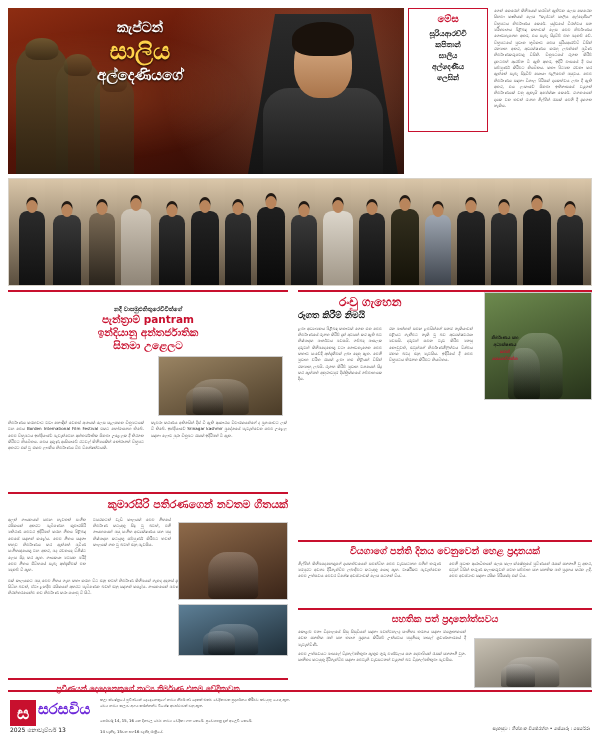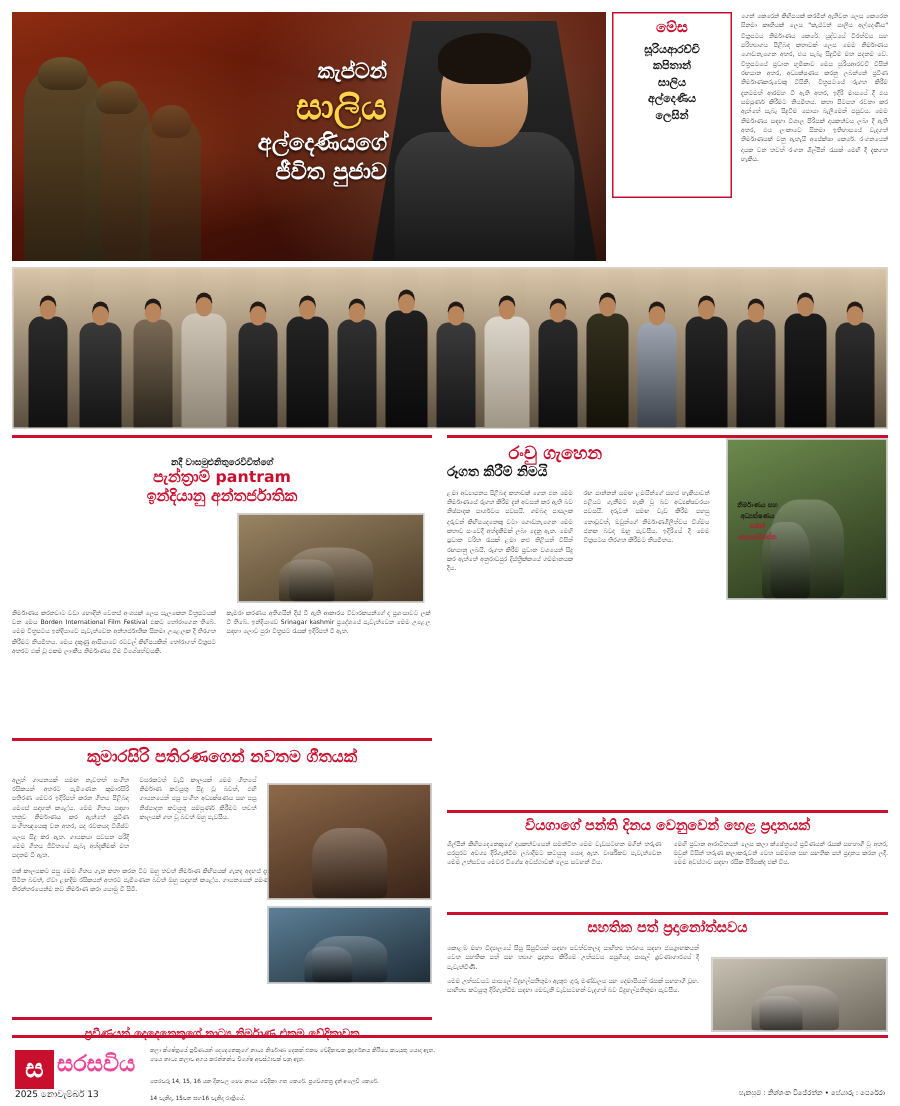--- a/index.html
+++ b/index.html
@@ -80,24 +80,23 @@
     background:#1a120c;
   }
   #hero .portrait .torso {
     position:absolute; left:50%; bottom:0; transform:translateX(-50%);
     width:120px; height:86px; border-radius:26px 26px 0 0;
     background: linear-gradient(180deg,#3b3b3b,#171717);
   }
   #hero .headline {
     position: absolute; left: 14px; top: 10px;
     width: 236px;
-    text-align: right;
+    text-align: center;
     color: #ffffff;
     text-shadow: 0 1px 2px rgba(0,0,0,.8);
-    margin-top: 21px;
   }
   #hero .headline div { margin: 1px 0; font-weight: bold; }
   #hero .h-l1 { font-size: 14px; }
   #hero .h-l2 { font-size: 24px; color: #ffd24a; }
   #hero .h-l3 { font-size: 15px; }
   #hero .h-l4 { font-size: 15px; }
   #hero .h-l5 { font-size: 15px; }
 
   
   #hero-side {
@@ -175,21 +174,21 @@
 
   
   #footer-rule-top { position:absolute; left:8px; top:690px; width:584px; height:1.5px; background:#c8102e; }
   #logo-box {
     position:absolute; left:10px; top:700px; width:26px; height:26px;
     background:#c8102e; color:#fff; font-weight:bold; font-size:17px;
     display:flex; align-items:center; justify-content:center;
   }
   #logo-word {
     position:absolute; left:38px; top:700px;
-    color:#ec4899; font-weight:bold; font-size:15px;
+    color:#6d28d9; font-weight:bold; font-size:15px;
   }
   #footer-date {
     position:absolute; left:10px; top:726px; font-size:6px; color:#111;
   }
   #footer-credit {
     position:absolute; right:10px; top:726px; font-size:4.6px; color:#111; text-align:right;
   }
   .fs35 { font-size: 3.8px; line-height: 1.5; }
 </style>
 </head>
@@ -211,21 +210,20 @@
       </div>
     <div class="portrait">
       <div class="torso"></div>
       <div class="head"></div>
       <div class="hair"></div>
     </div>
     <div class="headline">
       <div class="h-l1">කැප්ටන්</div>
       <div class="h-l2">සාලිය</div>
       <div class="h-l3">අල්දෙණියගේ</div>
-      <div class="h-l4">ජීවිත පුජාව</div>
     </div>
   </div>
 
   <div id="hero-side">
     <div class="ttl">මේස</div>
     <div class="ln">සූරියආරච්චි</div>
     <div class="ln">කපිතාන්</div>
     <div class="ln">සාලිය</div>
     <div class="ln">අල්දෙණිය</div>
     <div class="ln">ලෙසින්</div>
@@ -287,20 +285,21 @@
         <div class="hd"></div>
       </div>
   </div>
 
   <div class="abs" style="left:8px; top:290px; width:280px;">
     <div class="topline"></div>
     <div style="text-align:center; padding-top:13px;">
       <div class="hl-blk" style="font-size:6px;">නදී වාසමුළුනිතුරෙවිවිත්ගේ</div>
       <div class="hl-red" style="font-size:10.5px; line-height:1.25;">පැන්ත්‍රාම් pantram</div>
       <div class="hl-red" style="font-size:10.5px; line-height:1.25;">ඉන්දියානු අන්තර්ජාතික</div>
+      <div class="hl-red" style="font-size:10.5px; line-height:1.25;">සිනමා උළෙලට</div>
     </div>
     <div class="photo sepia" style="width:125px; height:60px; margin:4px 0 0 150px;">
       <div class="fig2"></div>
       <div class="fig"></div>
     </div>
     <div style="display:flex; gap:7px; margin-top:4px;">
       <div class="body-text" style="width:136px;">නිර්මාණය කරනවාට වඩා හොඳින් වෙනස් අංශයක් ලෙස සැලකෙන චිත්‍රපටයක් වන මෙය Borden International Film Festival එකට තෝරාගෙන තිබේ. මෙම චිත්‍රපටය ඉන්දියාවේ පැවැත්වෙන අන්තර්ජාතික සිනමා උළෙලක දී තිරගත කිරීමට නියමිතය. මෙය දකුණු ආසියාවේ රටවල් කිහිපයකින් තෝරාගත් චිත්‍රපට අතරට එක් වූ එකම ලාංකීය නිර්මාණය වීම විශේෂත්වයකි.</div>
       <div class="body-text" style="width:136px;">කැමරා කරණය අතිශයින් දිස් වී ඇති ආකාරය විචාරකයන්ගේ ද ප්‍රශංසාවට ලක් වී තිබේ. ඉන්දියාවේ Srinagar kashmir ප්‍රදේශයේ පැවැත්වෙන මෙම උළෙල සඳහා ලොව පුරා චිත්‍රපට රැසක් ඉදිරිපත් වී ඇත.</div>
     </div>
   </div>
@@ -322,21 +321,21 @@
       <div style="color:#c8102e;">සෙනෙවිරත්න</div>
     </div>
     <div style="display:flex; gap:7px; margin-top:4px; width:176px;">
       <div class="body-text" style="width:84px;">ළමා අධ්‍යාපනය පිළිබඳ කතාවක් ගෙන එන මෙම නිර්මාණයේ රූගත කිරීම් දැන් අවසන් කර ඇති බව නිෂ්පාදක පාර්ශවය පවසයි. ගම්බද පාසලක දරුවන් කිහිපදෙනෙකු වටා ගොඩනැගෙන මෙම කතාව සංවේදී අත්දැකීමක් ලබා දෙනු ඇත. මෙහි ප්‍රධාන චරිත රැසක් ළමා නළු නිළියන් විසින් රඟපානු ලබයි. රූගත කිරීම් ප්‍රධාන වශයෙන් සිදු කර ඇත්තේ අනුරාධපුර දිස්ත්‍රික්කයේ ගම්මානයක දීය.</div>
       <div class="body-text" style="width:84px;">රඟ පාන්නන් සමඟ ළමයින්ගේ සහජ හැකියාවන් එළියට ගැනීමට හැකි වූ බව අධ්‍යක්ෂවරයා පවසයි. දරුවන් සමඟ වැඩ කිරීම පහසු නොවූවත්, ඔවුන්ගේ නිර්මාණශීලිත්වය විශ්මය ජනක බවද ඔහු පැවසීය. ඉදිරියේ දී මෙම චිත්‍රපටය තිරගත කිරීමට නියමිතය.</div>
     </div>
   </div>
 
   <div class="abs" style="left:8px; top:492px; width:280px;">
     <div class="topline"></div>
-    <div class="hl-red" style="font-size:11px; text-align:center; padding-top:4px;">කුමාරසිරි පතිරණගෙන් නවතම ගීතයක්</div>
+    <div class="hl-red" style="font-size:11px; text-align:right; padding-top:4px;">කුමාරසිරි පතිරණගෙන් නවතම ගීතයක්</div>
     <div class="photo warm" style="position:absolute; right:0; top:30px; width:110px; height:78px;">
       <div class="fig"></div>
     </div>
     <div class="photo blue" style="position:absolute; right:0; top:112px; width:110px; height:52px;">
       <div class="fig2"></div>
       <div class="fig"></div>
     </div>
     <div style="display:flex; gap:7px; margin-top:6px; width:164px;">
       <div class="body-text" style="width:78px;">අලුත් ගායනයක් සමඟ නැවතත් සංගීත රසිකයන් අතරට පැමිණෙන කුමාරසිරි පතිරණ මෙවර ඉදිරිපත් කරන ගීතය පිළිබඳ මෙසේ සඳහන් කළේය. මෙම ගීතය සඳහා තනුව නිර්මාණය කර ඇත්තේ ප්‍රවීණ සංගීතඥයෙකු වන අතර, පද රචනයද විශිෂ්ට ලෙස සිදු කර ඇත. ගායකයා පවසන පරිදි මෙම ගීතය ජීවිතයේ සැබෑ අත්දැකීමක් මත පදනම් වී ඇත.</div>
       <div class="body-text" style="width:78px;">වසරකටත් වැඩි කාලයක් මෙම ගීතයේ නිර්මාණ කටයුතු සිදු වූ බවත්, එහි ගායනයෙන් පසු සංගීත අධ්‍යක්ෂණය සහ පසු නිෂ්පාදන කටයුතු සම්පූර්ණ කිරීමට තවත් කාලයක් ගත වූ බවත් ඔහු පැවසීය.</div>

